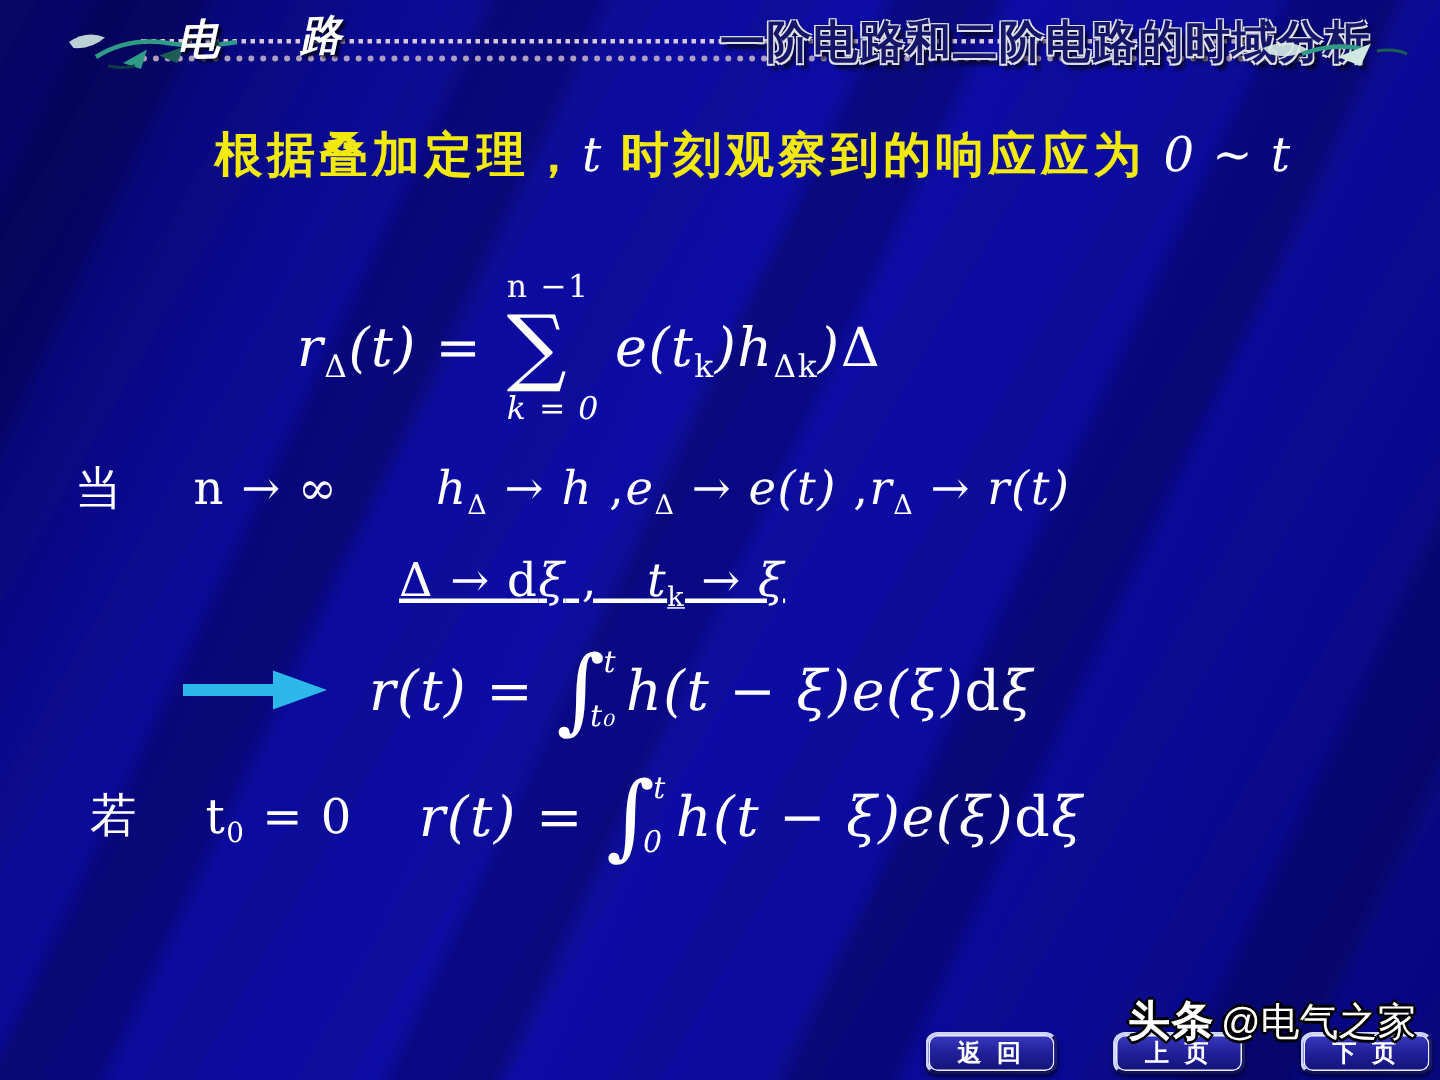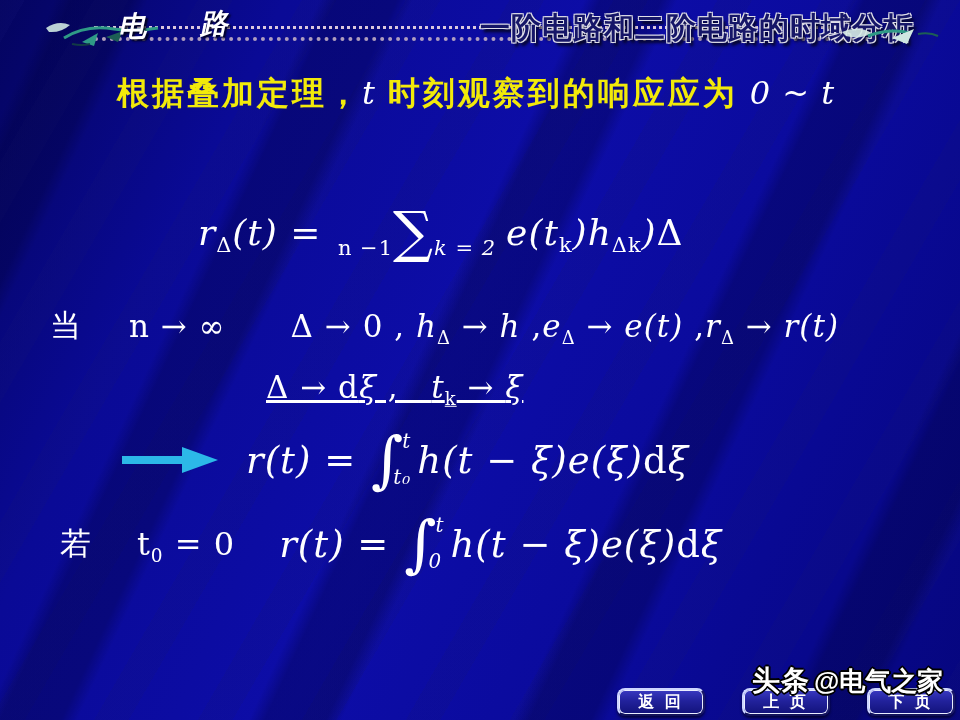--- a/index.html
+++ b/index.html
@@ -24,40 +24,40 @@
   .title{
     position:absolute;left:444px;top:8px;z-index:2;
     font-size:30px;font-weight:bold;letter-spacing:1px;color:#161668;white-space:pre;
     text-shadow:-1px -1px 0 #dfdfe8,1px -1px 0 #dfdfe8,-1px 1px 0 #dfdfe8,1px 1px 0 #dfdfe8,3px 4px 3px rgba(5,5,15,.85);
     margin-left:36px;
   }
   .flourish-l{position:absolute;left:42px;top:14px;z-index:2;}
   .flourish-r{position:absolute;left:838px;top:18px;z-index:2;}
   
   .intro{
-    position:absolute;left:45px;top:66px;width:880px;
-    color:#f2ea0a;font-weight:bold;font-size:32px;line-height:55px;letter-spacing:3px;
+    position:absolute;left:71px;top:66px;width:880px;
+    color:#f2ea0a;font-weight:bold;font-size:32px;line-height:74px;letter-spacing:3px;
   }
   .intro div{white-space:pre;}
   .intro span{white-space:pre;}
   .intro-line1{text-indent:72px;}
   .wtext{
     color:#fff;font-family:"DejaVu Serif",serif;font-style:italic;
     font-weight:normal;letter-spacing:1px;
   }
   
   .math-line{
     position:absolute;display:flex;align-items:center;color:#fff;
     font-family:"DejaVu Serif",serif;letter-spacing:1px;
   }
   .fx{display:inline-flex;align-items:center;}
   .mi{font-style:italic;white-space:pre;}
   .mu{font-style:normal;white-space:pre;}
   .msub{font-size:.58em;transform:translateY(.6em);font-style:normal;white-space:pre;}
-  .msum{display:inline-flex;flex-direction:row;align-items:flex-end;margin:0 10px 0 4px;}
+  .msum{display:inline-flex;flex-direction:column;align-items:flex-start;margin:0 10px 0 4px;}
   .msum-up{font-size:21px;line-height:1.1;font-style:normal;}
   .msum-sym{font-size:56px;line-height:1.02;}
   .msum-lo{font-size:21px;line-height:1.1;font-style:italic;}
   .mint{display:inline-flex;align-items:stretch;margin:0 6px 0 2px;}
   .mint-sym{font-size:62px;line-height:1;align-self:center;}
   .mint-lims{display:inline-flex;flex-direction:column;justify-content:space-between;
     padding:2px 0 4px;font-size:20px;font-style:italic;line-height:1;margin-left:-2px;}
   .mint-lo{margin-left:-9px;}
   #sum-row{left:198px;top:184px;height:96px;font-size:36px;}
   #when-row{left:50px;top:300px;height:52px;}
@@ -70,21 +70,21 @@
   .fx.cond{font-size:32px;margin-left:44px;}
   #if-row .fx.big{margin-left:44px;}
   .cn-label{font-size:31px;color:#fff;font-family:"Liberation Sans",sans-serif;letter-spacing:2px;}
   
   .watermark{
     position:absolute;left:752px;top:662px;z-index:6;color:#fff;white-space:pre;
     font-family:"Liberation Sans",sans-serif;
     text-shadow:2px 0 #000,-2px 0 #000,0 2px #000,0 -2px #000,1px 1px #000,-1px -1px #000,1px -1px #000,-1px 1px #000;
   }
   .wm-bold{font-size:28px;font-weight:900;letter-spacing:1px;text-align:right;}
-  .wm-rest{font-size:26px;font-weight:700;margin-left:4px;}
+  .wm-rest{font-size:26px;font-weight:400;margin-left:4px;}
   .nav{position:absolute;right:5px;bottom:4px;display:flex;gap:7px;z-index:5;}
   .nav-btn{
     width:88px;height:28px;border-radius:8px;cursor:pointer;
     background:linear-gradient(180deg,#3a3ac2 0%,#22229c 45%,#12127a 100%);
     border:2px solid;border-color:#cdd5ff #1a1a66 #12125a #cdd5ff;
     box-shadow:inset 0 0 0 1px #e9edff,0 2px 3px rgba(0,0,15,.65);
     color:#fff;font-size:16px;font-weight:bold;letter-spacing:3px;
     font-family:"Liberation Sans",sans-serif;display:flex;align-items:center;justify-content:center;
     padding:0;white-space:pre;margin-left:30px;
   }
@@ -116,36 +116,35 @@
     <div class="intro-line1"><span>根据叠加定理，</span><span class="wtext">t</span><span> 时刻观察到的响应应为 </span><span class="wtext">0 ~ t</span></div>
   </div>
 
   <div class="math-line" id="sum-row">
       <span class="mi">r</span>
       <span class="msub">Δ</span>
       <span class="mi">(t) = </span>
       <span class="msum">
         <span class="msum-up">n −1</span>
         <span class="msum-sym">∑</span>
-        <span class="msum-lo">k = 2</span>
+        <span class="msum-lo">k = 0</span>
       </span>
       <span class="mi">e(t</span>
       <span class="msub">k</span>
       <span class="mi">)h</span>
       <span class="msub">Δ</span>
       <span class="msub">k</span>
       <span class="mi">)</span>
       <span class="mu">Δ</span>
     </div>
 
   <div class="math-line" id="when-row">
     <span class="cn-label">当</span>
     <span class="fx">
         <span class="mu">n → ∞      </span>
-        <span class="mu">Δ → 0 , </span>
         <span class="mi">h</span>
         <span class="msub">Δ</span>
         <span class="mu"> → </span>
         <span class="mi">h</span>
         <span class="mu"> ,</span>
         <span class="mi">e</span>
         <span class="msub">Δ</span>
         <span class="mu"> → </span>
         <span class="mi">e(t)</span>
         <span class="mu"> ,</span>

